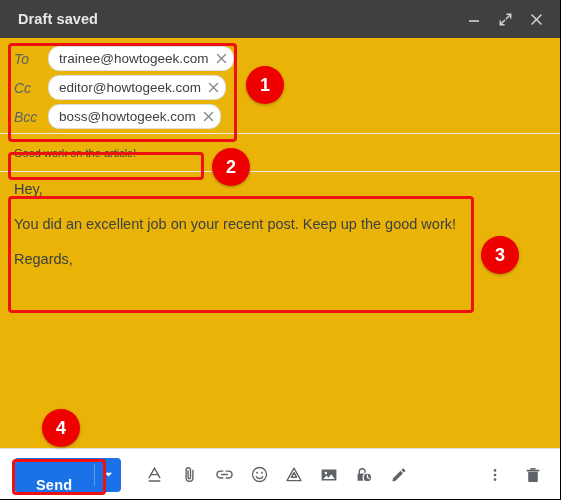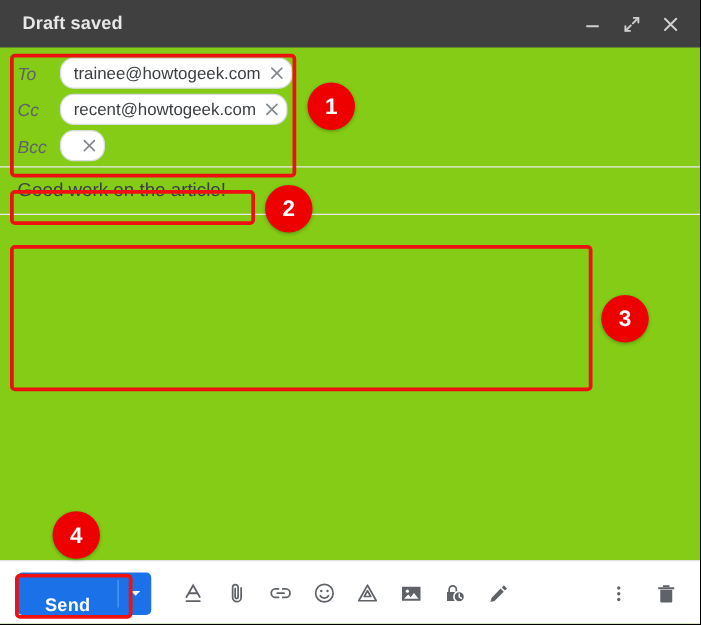--- a/index.html
+++ b/index.html
@@ -9,21 +9,21 @@
   }
   body {
     font-family: "Liberation Sans", sans-serif;
     -webkit-font-smoothing: antialiased;
   }
 
   #compose-window {
     position: relative;
     width: 561px;
     height: 500px;
-    background: #84cc16;
+    background: #eab308;
     overflow: hidden;
     box-sizing: border-box;
     border-right: 1px solid #000000;
     border-bottom: 1px solid #000000;
   }
 
   
   .titlebar {
     height: 38px;
     background: #404040;
@@ -109,21 +109,21 @@
   }
 
   
   .subject-row {
     height: 37px;
     display: flex;
     align-items: center;
     padding-left: 14px;
   }
   .subject-text {
-    font-size: 15px;
+    font-size: 11px;
     color: #3c4043;
     white-space: nowrap;
   }
 
   
   .msg-body {
     padding: 9px 0 0 14px;
     font-size: 14.5px;
     color: #3c4043;
     line-height: 17px;
@@ -269,52 +269,60 @@
               <path d="M1.5 1.5 L9.5 9.5"></path>
                 <path d="M9.5 1.5 L1.5 9.5"></path>
             </svg>
           </span>
         </div>
       </div>
 
       <div class="recip-row">
         <div class="recip-label">Cc</div>
         <div class="chip">
-          <span class="chip-text">recent@howtogeek.com</span>
+          <span class="chip-text">editor@howtogeek.com</span>
           <span class="chip-x">
             <svg width="11" height="11" viewBox="0 0 11 11" fill="none" stroke="currentColor" stroke-width="1.3" stroke-linecap="round">
               <path d="M1.5 1.5 L9.5 9.5"></path>
                 <path d="M9.5 1.5 L1.5 9.5"></path>
             </svg>
           </span>
         </div>
       </div>
 
       <div class="recip-row">
         <div class="recip-label">Bcc</div>
         <div class="chip">
+          <span class="chip-text">boss@howtogeek.com</span>
           <span class="chip-x">
             <svg width="11" height="11" viewBox="0 0 11 11" fill="none" stroke="currentColor" stroke-width="1.3" stroke-linecap="round">
               <path d="M1.5 1.5 L9.5 9.5"></path>
                 <path d="M9.5 1.5 L1.5 9.5"></path>
             </svg>
           </span>
         </div>
       </div>
 
     </div>
 
     <div class="divider"></div>
 
     <div class="subject-row">
       <span class="subject-text" title="Subject">Good work on the article!</span>
     </div>
 
     <div class="divider"></div>
 
+    <div class="msg-body">
+      <div class="msg-line">Hey,</div>
+      <div class="msg-gap"></div>
+      <div class="msg-line">You did an excellent job on your recent post. Keep up the good work!</div>
+      <div class="msg-gap"></div>
+      <div class="msg-line">Regards,</div>
+    </div>
 
     <div class="toolbar">
 
       <div class="send-group">
         <div class="send-btn">Send</div>
         <div class="send-sep"></div>
         <div class="send-arrow">
           <svg width="11" height="11" viewBox="0 0 11 11" fill="currentColor">
             <path d="M1.8 3.8 L5.5 7.6 L9.2 3.8 Z"></path>
           </svg>

